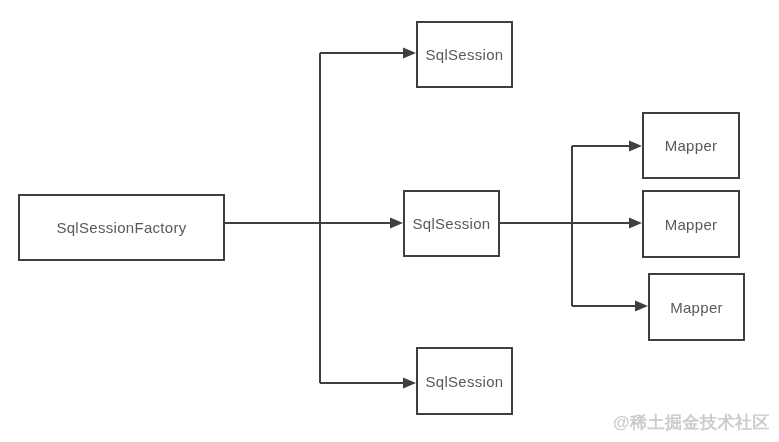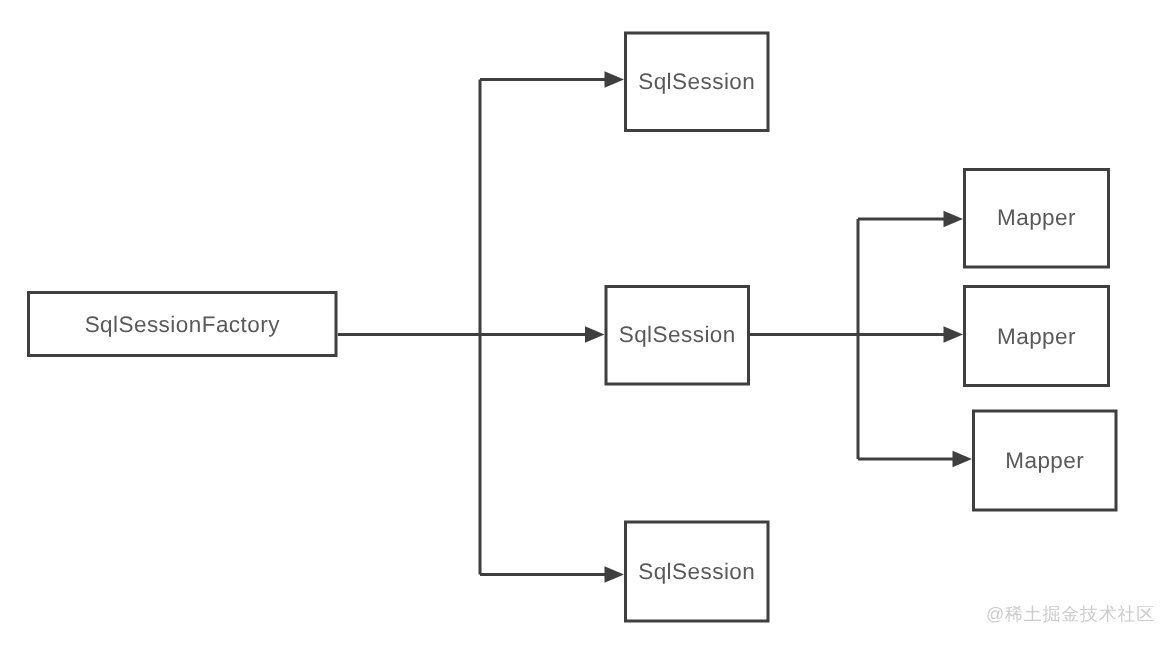--- a/index.html
+++ b/index.html
@@ -37,34 +37,35 @@
     border: 2px solid var(--line, #3f3f3f);
     background: var(--background, #ffffff);
     color: var(--text, #595959);
     font-size: 15px;
     display: flex;
     align-items: center;
     justify-content: center;
     text-align: left;
     letter-spacing: 0.3px;
   }
-  .node-factory        { left: 18px;  top: 194px; width: 207px; height: 44px; }
+  .node-factory        { left: 18px;  top: 194px; width: 207px; height: 67px; }
   .node-session-top    { left: 416px; top: 21px;  width: 97px;  height: 67px; }
   .node-session-middle { left: 403px; top: 190px; width: 97px;  height: 67px; }
   .node-session-bottom { left: 416px; top: 347px; width: 97px;  height: 68px; }
   .node-mapper-1       { left: 642px; top: 112px; width: 98px;  height: 67px; }
   .node-mapper-2       { left: 642px; top: 190px; width: 98px;  height: 68px; }
   .node-mapper-3       { left: 648px; top: 273px; width: 97px;  height: 68px; }
   .watermark {
     position: absolute;
     right: 9px;
-    bottom: 24px;
-    font-size: 12px;
+    bottom: 8px;
+    font-size: 17px;
     color: var(--watermark, #cccccc);
     letter-spacing: 0.5px;
+    font-weight: bold;
   }
 </style>
 </head>
 <body>
 
 <div class="canvas">
 
   <svg class="edges" width="779" height="442" viewBox="0 0 779 442">
 
     <path class="edge" d="M225,223 H390"></path>

